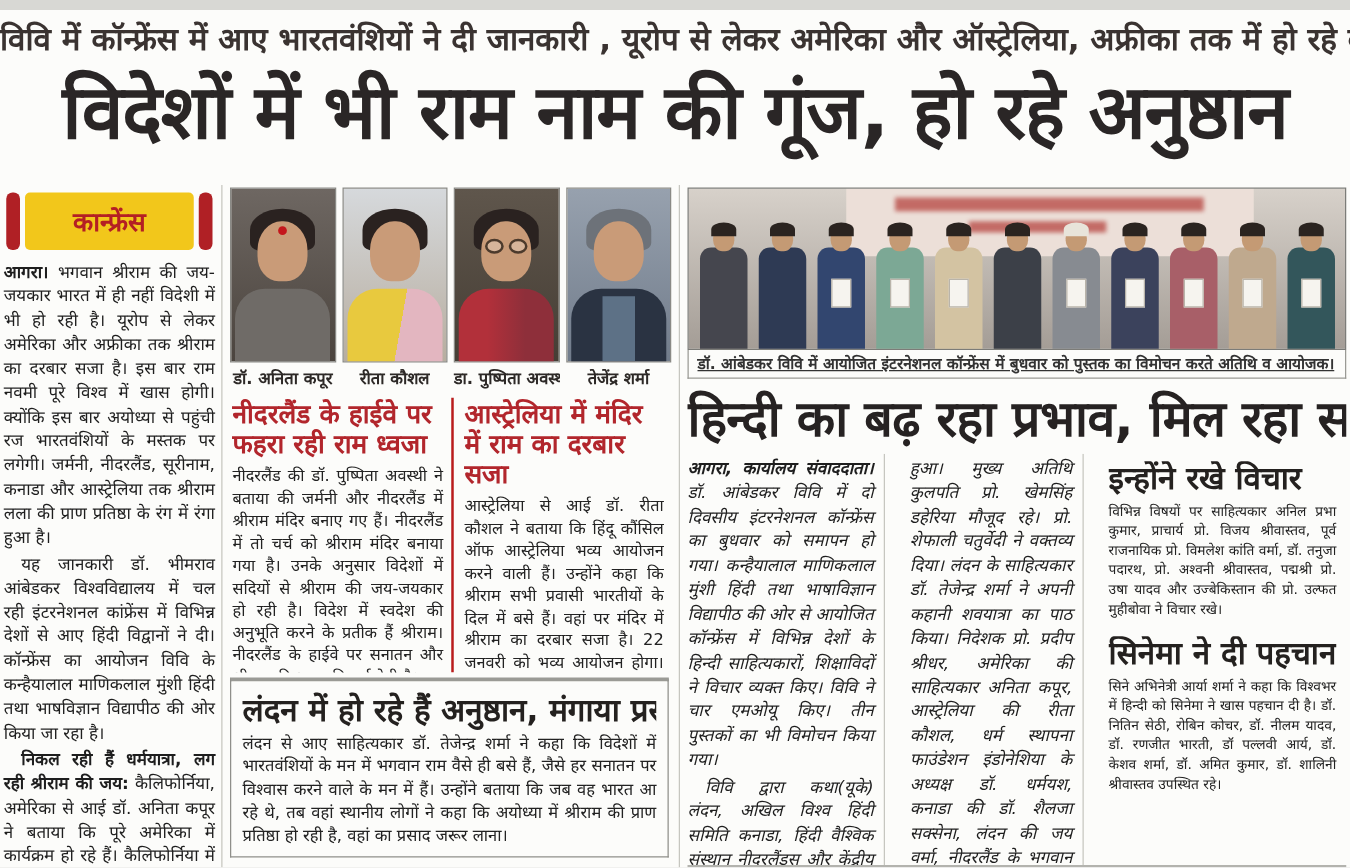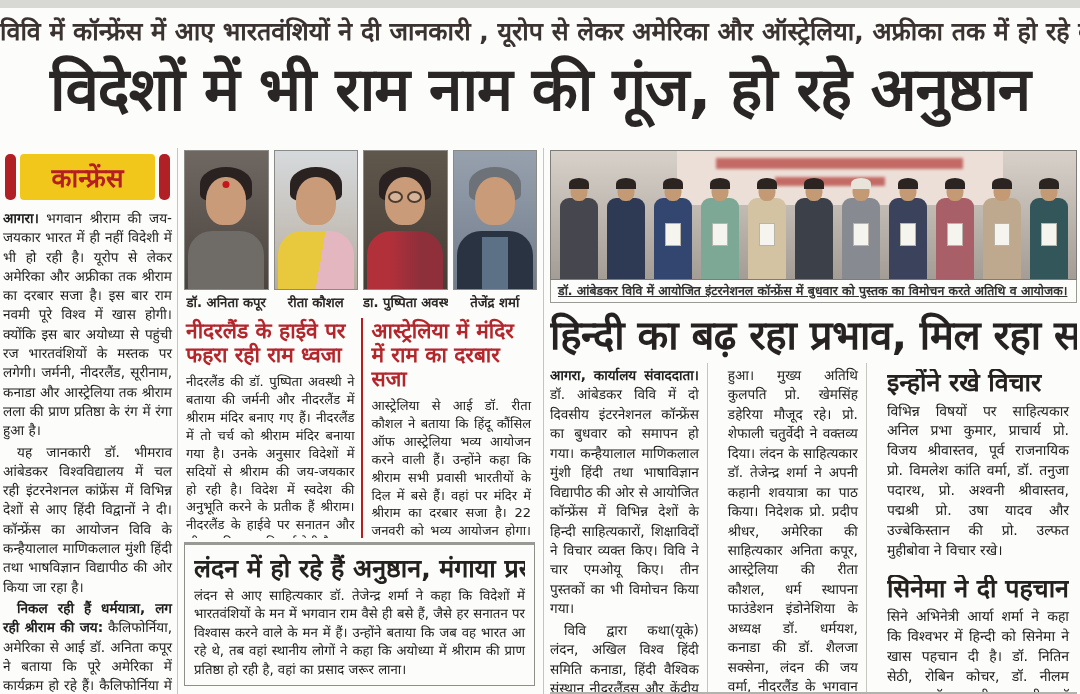--- a/index.html
+++ b/index.html
@@ -16,21 +16,21 @@
               white-space:nowrap; overflow:hidden; }
 
   .content { position:absolute; top:148px; left:0; right:0; bottom:0; display:flex; }
 
   
   .col-left { width:178px; padding:2px 5px 0 3px; border-right:1px solid #c6c6c0; overflow:hidden; }
   .badge-row { display:flex; align-items:stretch; height:46px; margin:4px 2px 9px 2px; }
   .badge-bar { width:11px; background:#b02025; border-radius:5px; }
   .badge-center { flex:1; background:#f2c71b; margin:0 4px; border-radius:4px;
                   display:flex; align-items:center; justify-content:center;
-                  font-size:26px; font-weight:800; color:#b41f24; }
+                  font-size:21px; font-weight:800; color:#b41f24; }
   .body-text { font-size:13.6px; line-height:1.42; color:#1e1e1e; text-align:justify; }
   .body-text p { margin-bottom:2px; }
   .body-text p.indent { text-indent:14px; }
   .lead { font-weight:800; }
 
   
   .col-mid { width:366px; padding:2px 6px 0 6px; border-right:1px solid #c6c6c0;
              display:flex; flex-direction:column; overflow:hidden; }
   .photo-row { display:flex; gap:5px; height:140px; }
   .photo { flex:1; border:1px solid #8a8a86; position:relative; overflow:hidden; }
@@ -90,27 +90,27 @@
                  width:38px; height:82px; border-radius:9px 9px 0 0; }
   .fig .fbook { position:absolute; top:44px; left:50%; transform:translateX(-50%);
                 width:16px; height:23px; background:#f6f4ef; border:1px solid #b9b4aa; }
   .photo-caption { border:1px solid #9a9a95; border-top:none; font-size:12.4px; font-weight:700;
                    color:#333; padding:2px 7px 3px; white-space:nowrap; overflow:hidden;text-decoration:underline; }
   .right-headline { font-size:40px; font-weight:900; color:#262222; letter-spacing:-0.5px;
                     margin:3px 0 2px; white-space:nowrap; overflow:hidden; }
   .right-cols { display:flex; flex:1; border-bottom:2px solid #b3b3ae; overflow:hidden; }
   .rcol { width:174px; padding:3px 8px 0 0; font-size:13.6px; line-height:1.43; color:#1e1e1e; text-align:justify; }
   .rcol + .rcol { border-left:1px solid #c6c6c0; padding-left:20px; }
-  .rcol p { margin-bottom:2px; }
+  .rcol p { margin-bottom:2px;font-style:italic; }
   .rcol p.indent { text-indent:14px; }
   .rcol-boxes { flex:1; width:auto; }
   .side-box + .side-box { margin-top:14px; }
   .box-headline { font-size:25px; font-weight:900; color:#24211f; line-height:1.1; margin:3px 0 5px;
                   white-space:nowrap; overflow:hidden; }
-  .box-body { font-size:14px; line-height:1.42; color:#222; text-align:justify; }
+  .box-body { font-size:11px; line-height:1.42; color:#222; text-align:justify; }
 </style>
 </head>
 <body>
 
 <div class="page">
   <div class="top-sliver"></div>
 
   <div class="kicker">विवि में कॉन्फ्रेंस में आए भारतवंशियों ने दी जानकारी , यूरोप से लेकर अमेरिका और ऑस्ट्रेलिया, अफ्रीका तक में हो रहे कार्यक्रम</div>
   <div class="headline">विदेशों में भी राम नाम की गूंज, हो रहे अनुष्ठान</div>
 

